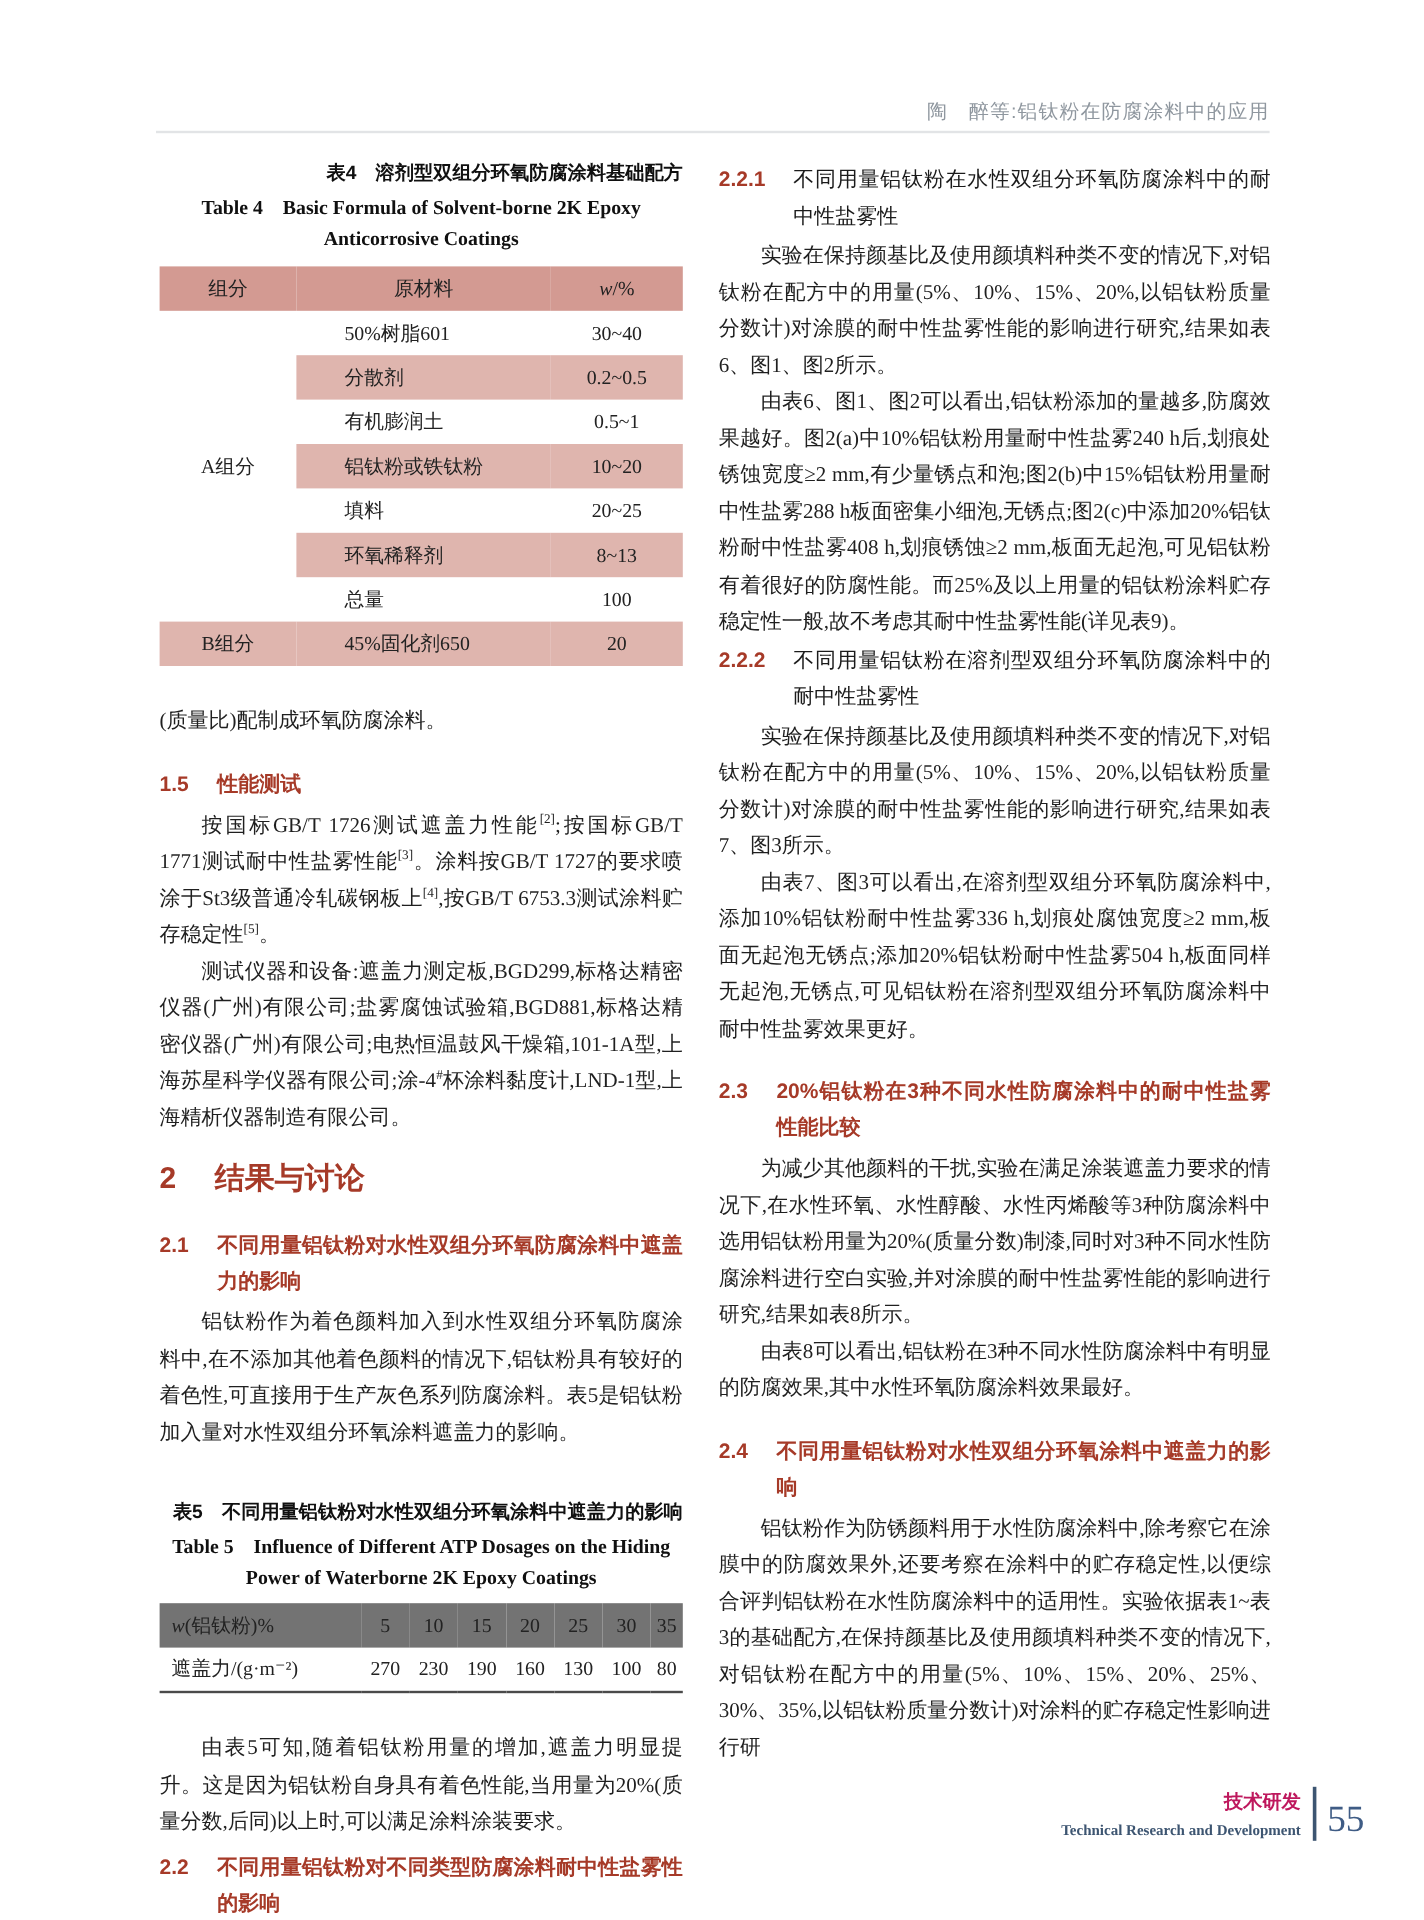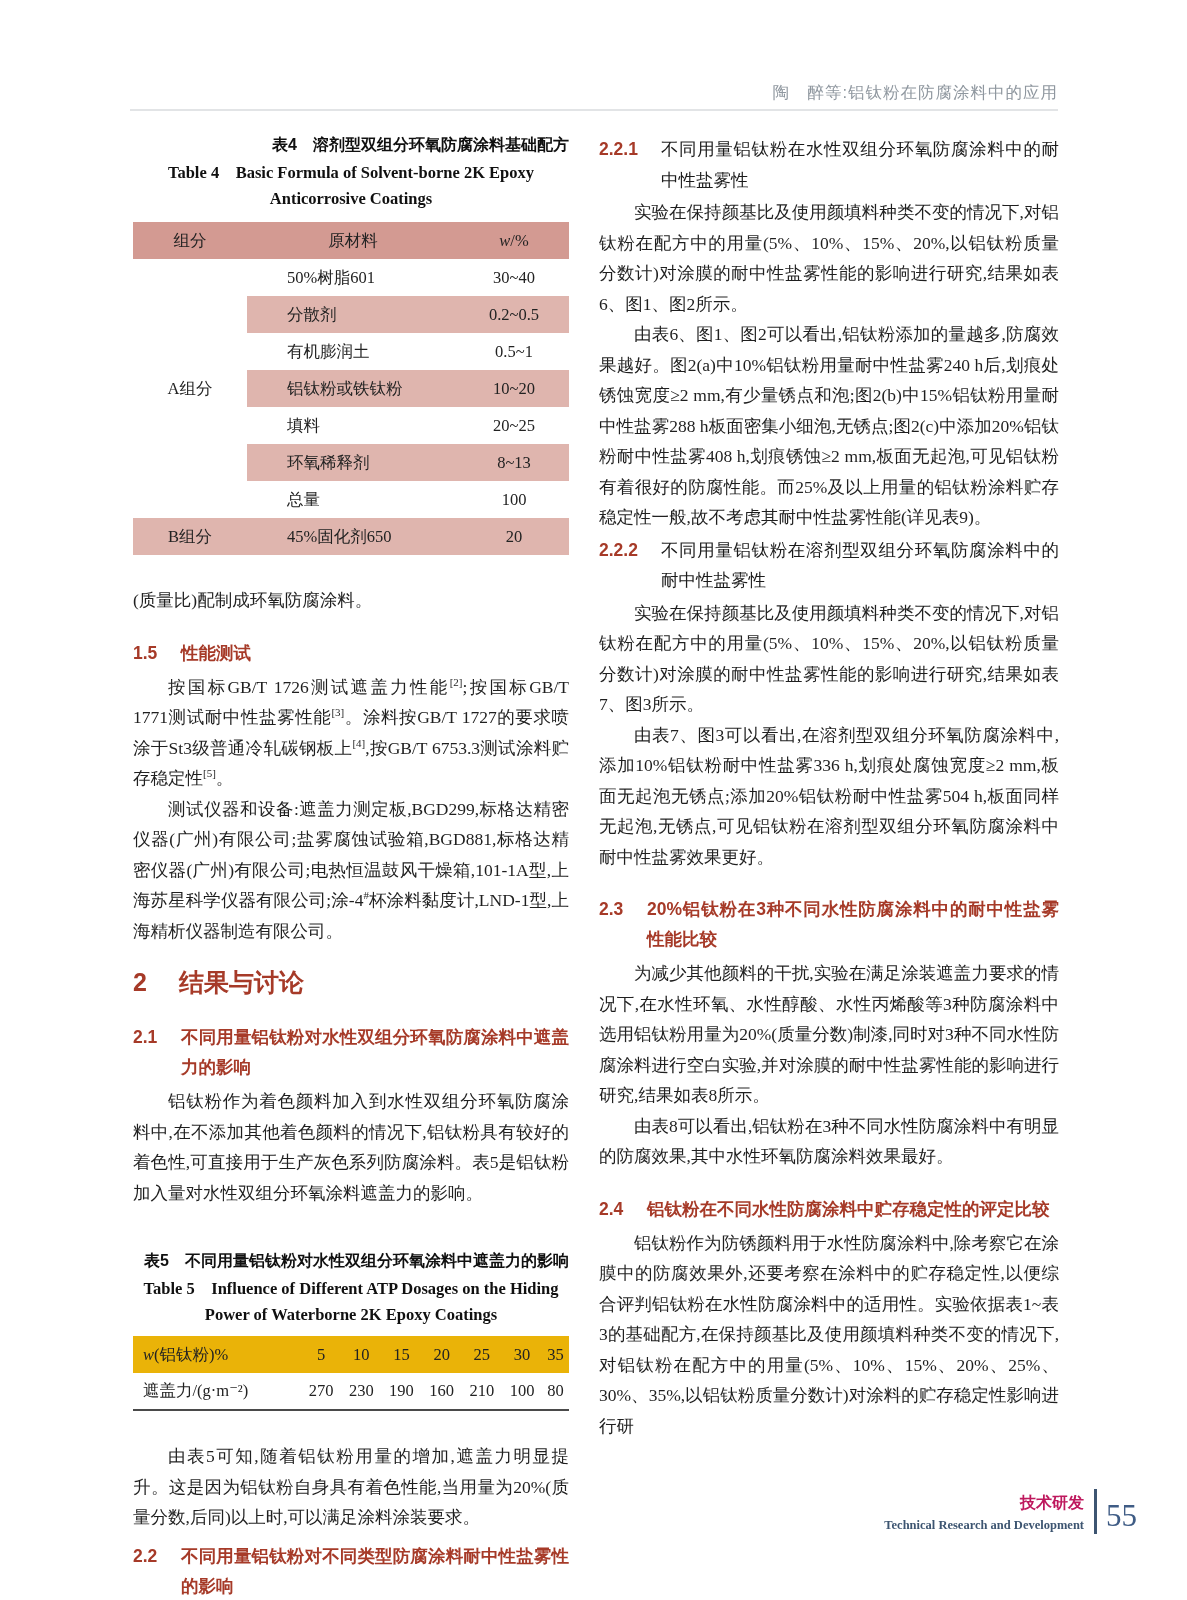--- a/index.html
+++ b/index.html
@@ -36,21 +36,21 @@
   .t4 td { height:37px; padding:0; vertical-align:middle; }
   .t4 .c1 { width:114px; text-align:center; }
   .t4 .c2 { width:212px; text-align:left; padding-left:40px; }
   .t4 .c3 { width:110px; text-align:center; }
   .t4 tr.head td { background:#d39a92; }
   .t4 tr.head .c2 { text-align:center; padding-left:0; }
   .t4 td.stripe { background:#dfb5ae; }
 
   .t5 { margin-top:8px; font-size:16.5px; border-bottom:2px solid #4a4a4a; }
   .t5 td { height:37px; padding:0; vertical-align:middle; }
-  .t5 tr.head td { background:#eab308; }
+  .t5 tr.head td { background:#737373; }
   .t5 .lab { width:168px; text-align:left; padding-left:10px; }
   .t5 .v   { text-align:center; }
 
   .h2-main { display:flex; margin:18px 0 8px; font-family:"Liberation Sans","DejaVu Sans",sans-serif;
              font-weight:bold; color:#a63a28; font-size:25px; line-height:36px; }
   .h2-main .num { flex:0 0 46px; }
   .h-bold { display:flex; margin:22px 0 4px; font-family:"Liberation Sans","DejaVu Sans",sans-serif;
             font-weight:bold; color:#a63a28; font-size:17.5px; line-height:30px; }
   .h-bold .num { flex:0 0 48px; }
   .h-bold .txt { flex:1; text-align:justify; }
@@ -168,21 +168,21 @@
         <td class="v">25</td>
         <td class="v">30</td>
         <td class="v">35</td>
       </tr>
       <tr>
         <td class="lab">遮盖力/(g·m⁻²)</td>
         <td class="v">270</td>
         <td class="v">230</td>
         <td class="v">190</td>
         <td class="v">160</td>
-        <td class="v">210</td>
+        <td class="v">130</td>
         <td class="v">100</td>
         <td class="v">80</td>
       </tr>
     </tbody>
       </table>
 
     <p class="p sp-30">由表5可知,随着铝钛粉用量的增加,遮盖力明显提升。这是因为铝钛粉自身具有着色性能,当用量为20%(质量分数,后同)以上时,可以满足涂料涂装要求。</p>
 
     <div class="h-bold sp-8">
       <span class="num">2.2</span>
@@ -209,21 +209,21 @@
 
     <div class="h-bold">
       <span class="num">2.3</span>
       <span class="txt">20%铝钛粉在3种不同水性防腐涂料中的耐中性盐雾性能比较</span>
     </div>
     <p class="p">为减少其他颜料的干扰,实验在满足涂装遮盖力要求的情况下,在水性环氧、水性醇酸、水性丙烯酸等3种防腐涂料中选用铝钛粉用量为20%(质量分数)制漆,同时对3种不同水性防腐涂料进行空白实验,并对涂膜的耐中性盐雾性能的影响进行研究,结果如表8所示。</p>
     <p class="p">由表8可以看出,铝钛粉在3种不同水性防腐涂料中有明显的防腐效果,其中水性环氧防腐涂料效果最好。</p>
 
     <div class="h-bold">
       <span class="num">2.4</span>
-      <span class="txt">铝钛粉在不同水性防腐涂料中贮存稳定性的评定比较</span>
+      <span class="txt">不同用量铝钛粉对水性双组分环氧涂料中遮盖力的影响</span>
     </div>
     <p class="p">铝钛粉作为防锈颜料用于水性防腐涂料中,除考察它在涂膜中的防腐效果外,还要考察在涂料中的贮存稳定性,以便综合评判铝钛粉在水性防腐涂料中的适用性。实验依据表1~表3的基础配方,在保持颜基比及使用颜填料种类不变的情况下,对铝钛粉在配方中的用量(5%、10%、15%、20%、25%、30%、35%,以铝钛粉质量分数计)对涂料的贮存稳定性影响进行研</p>
 
   </div>
 </div>
 
 <div class="footer">
   <div class="footer-textblock">
     <div class="footer-cn">技术研发</div>
     <div class="footer-en">Technical Research and Development</div>

